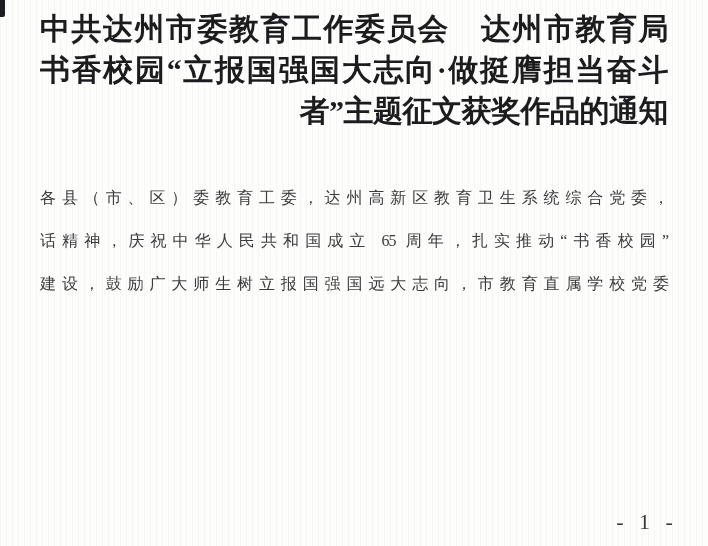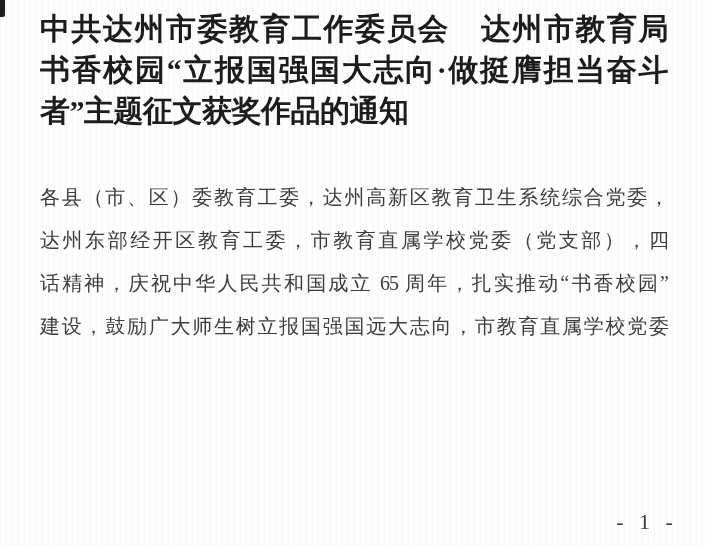--- a/index.html
+++ b/index.html
@@ -45,31 +45,31 @@
     color: #1c1c1e;
     letter-spacing: -0.5px;
     white-space: nowrap;
   }
   .title-line.stretch {
     white-space: normal;
     text-align: justify;
     text-align-last: justify;
   }
   .title-line.centered {
-    text-align: left;
+    text-align: right;
     white-space: normal;
   }
   .body-block {
     position: absolute;
     left: 40px;
     top: 176px;
     width: 628px;
   }
   .body-line {
-    font-size: 20px;
+    font-size: 16px;
     line-height: 43px;
     color: #3c3c3e;
     letter-spacing: -1px;
     text-align: left;
   }
   .body-line.stretch {
     text-align: justify;
     text-align-last: justify;
   }
   .body-line.indented {
@@ -95,20 +95,19 @@
   <div class="corner-mark"></div>
 
   <div class="title-block">
     <div class="title-line stretch">中共达州市委教育工作委员会　达州市教育局</div>
     <div class="title-line stretch">书香校园“立报国强国大志向·做挺膺担当奋斗</div>
     <div class="title-line centered">者”主题征文获奖作品的通知</div>
   </div>
 
   <div class="body-block">
     <div class="body-line stretch">各县（市、区）委教育工委，达州高新区教育卫生系统综合党委，</div>
-    <div class="body-line stretch">达州东部经开区教育工委，市教育直属学校党委（党支部），四</div>
     <div class="body-line stretch">话精神，庆祝中华人民共和国成立 65 周年，扎实推动“书香校园”</div>
     <div class="body-line stretch">建设，鼓励广大师生树立报国强国远大志向，市教育直属学校党委</div>
   </div>
 
   <div class="page-number">- 1 -</div>
 
 </div>
 
 </body></html>

